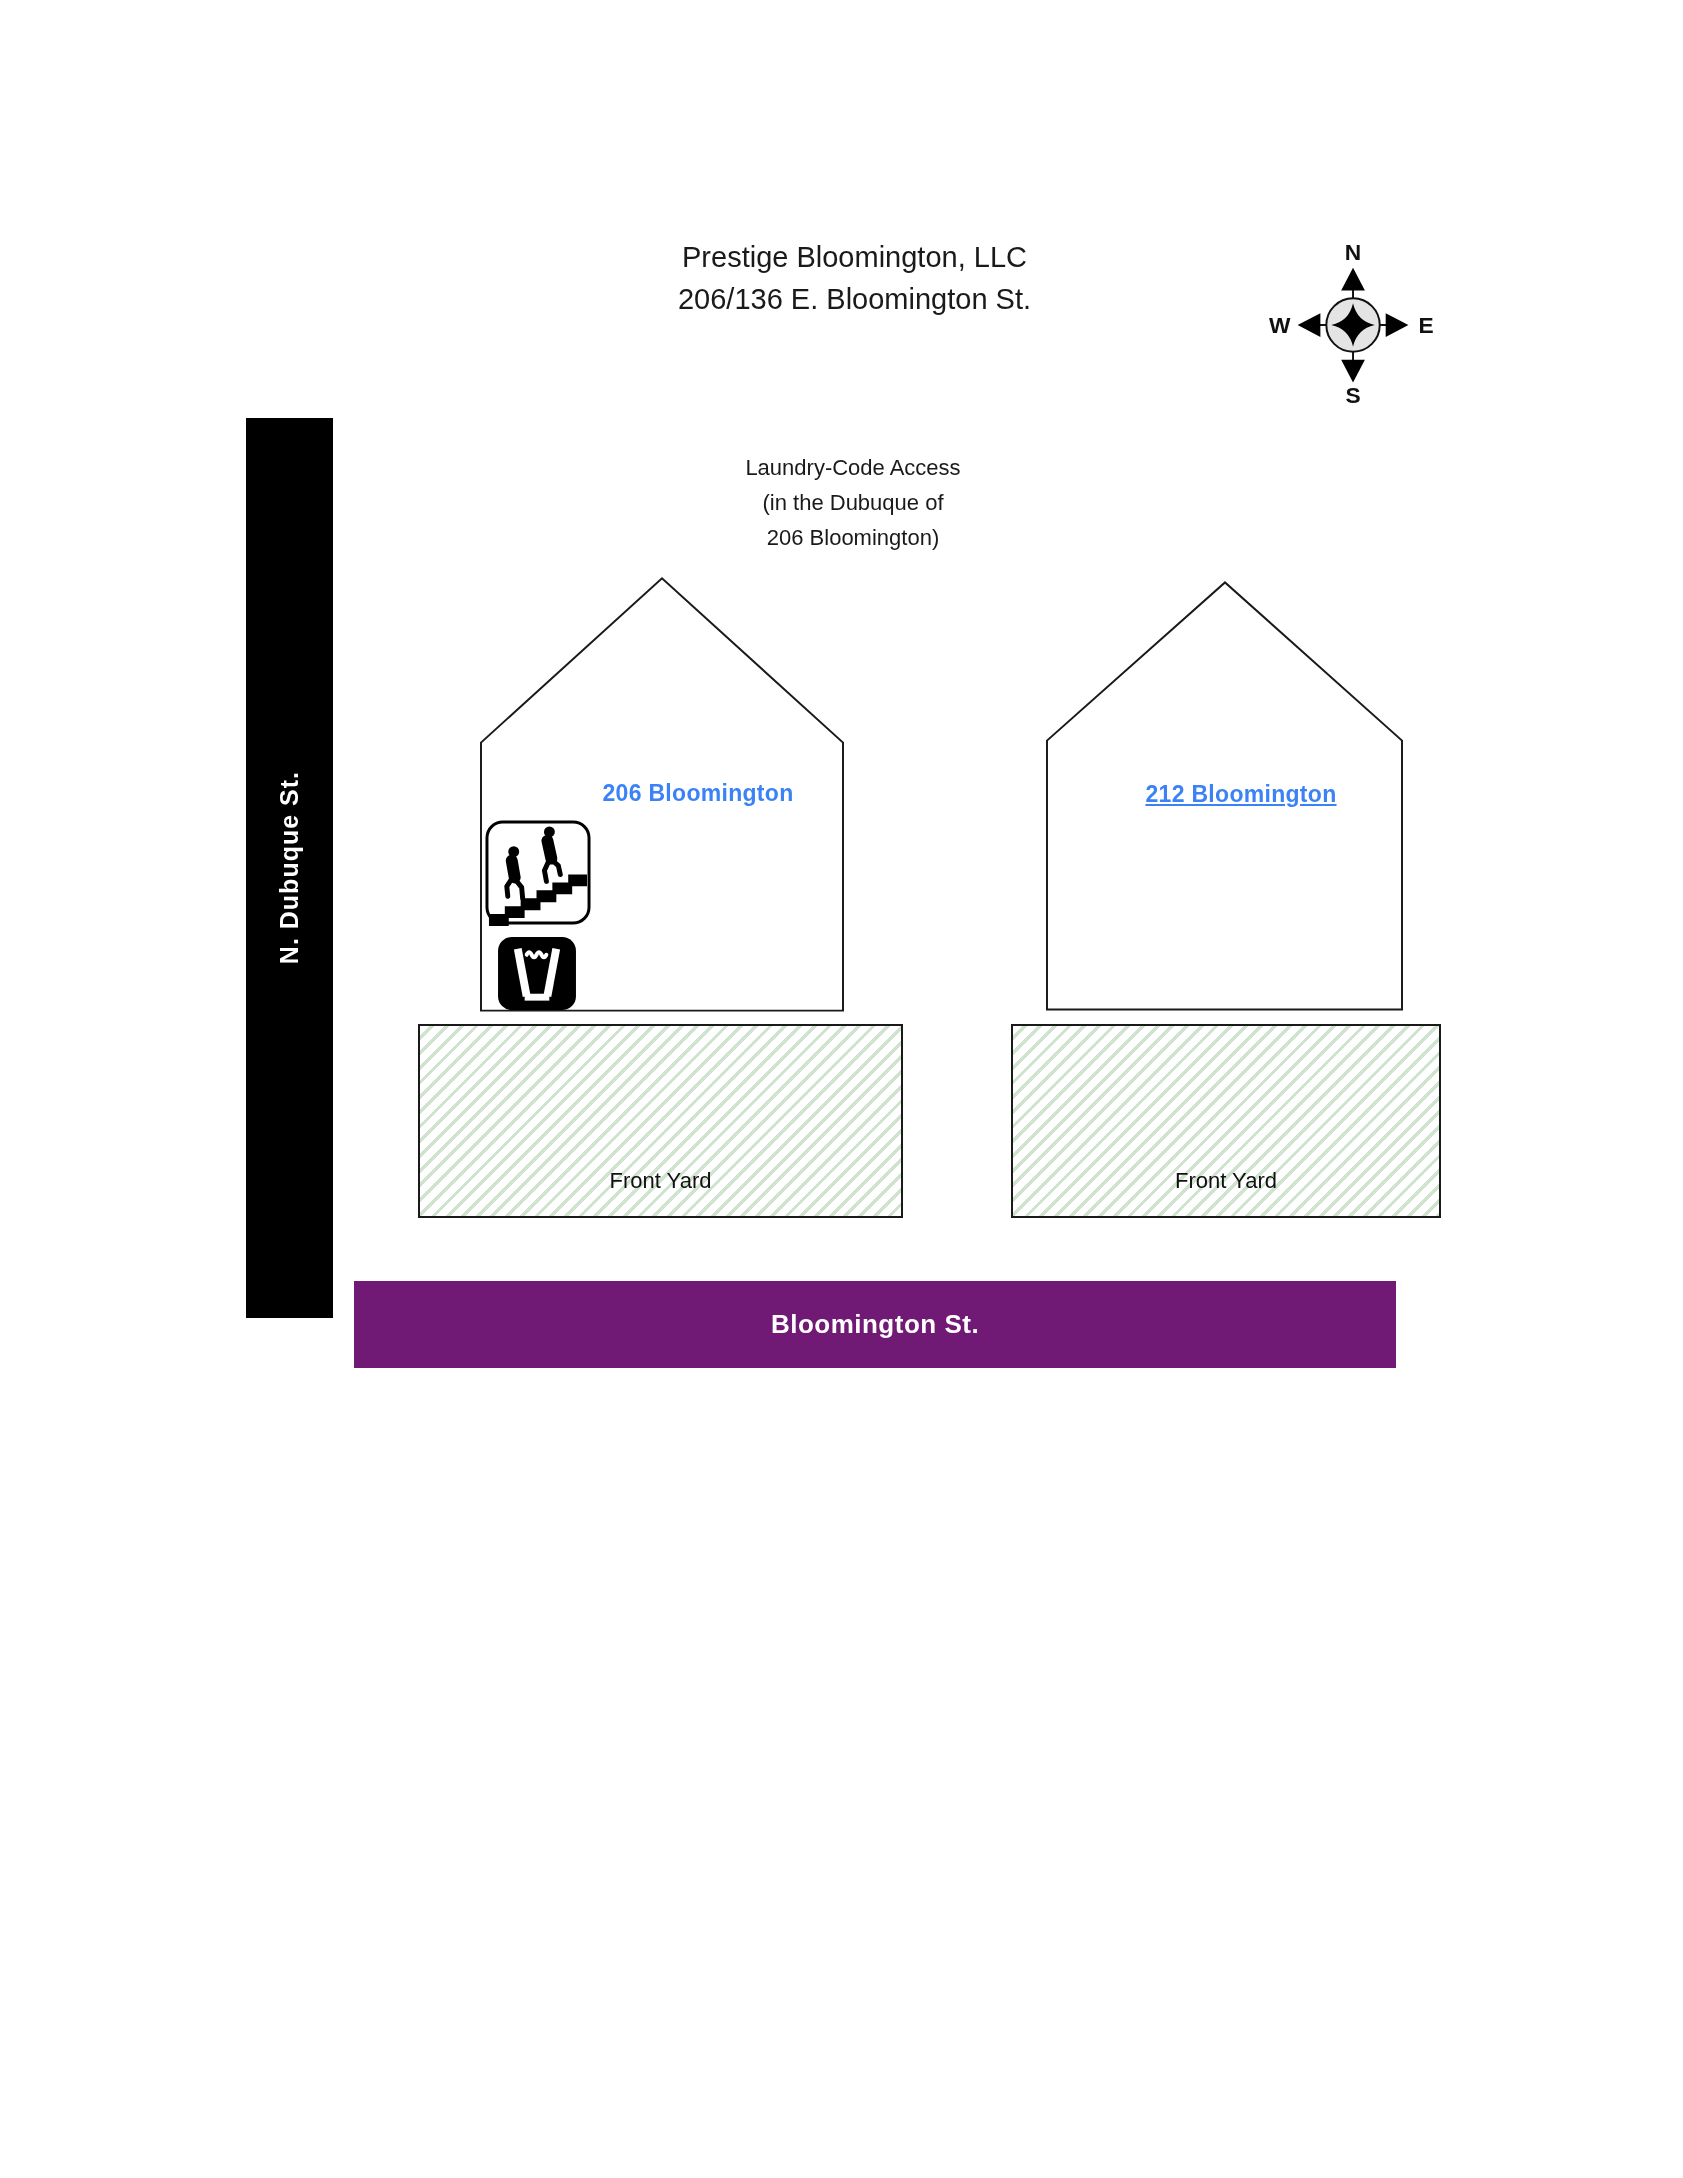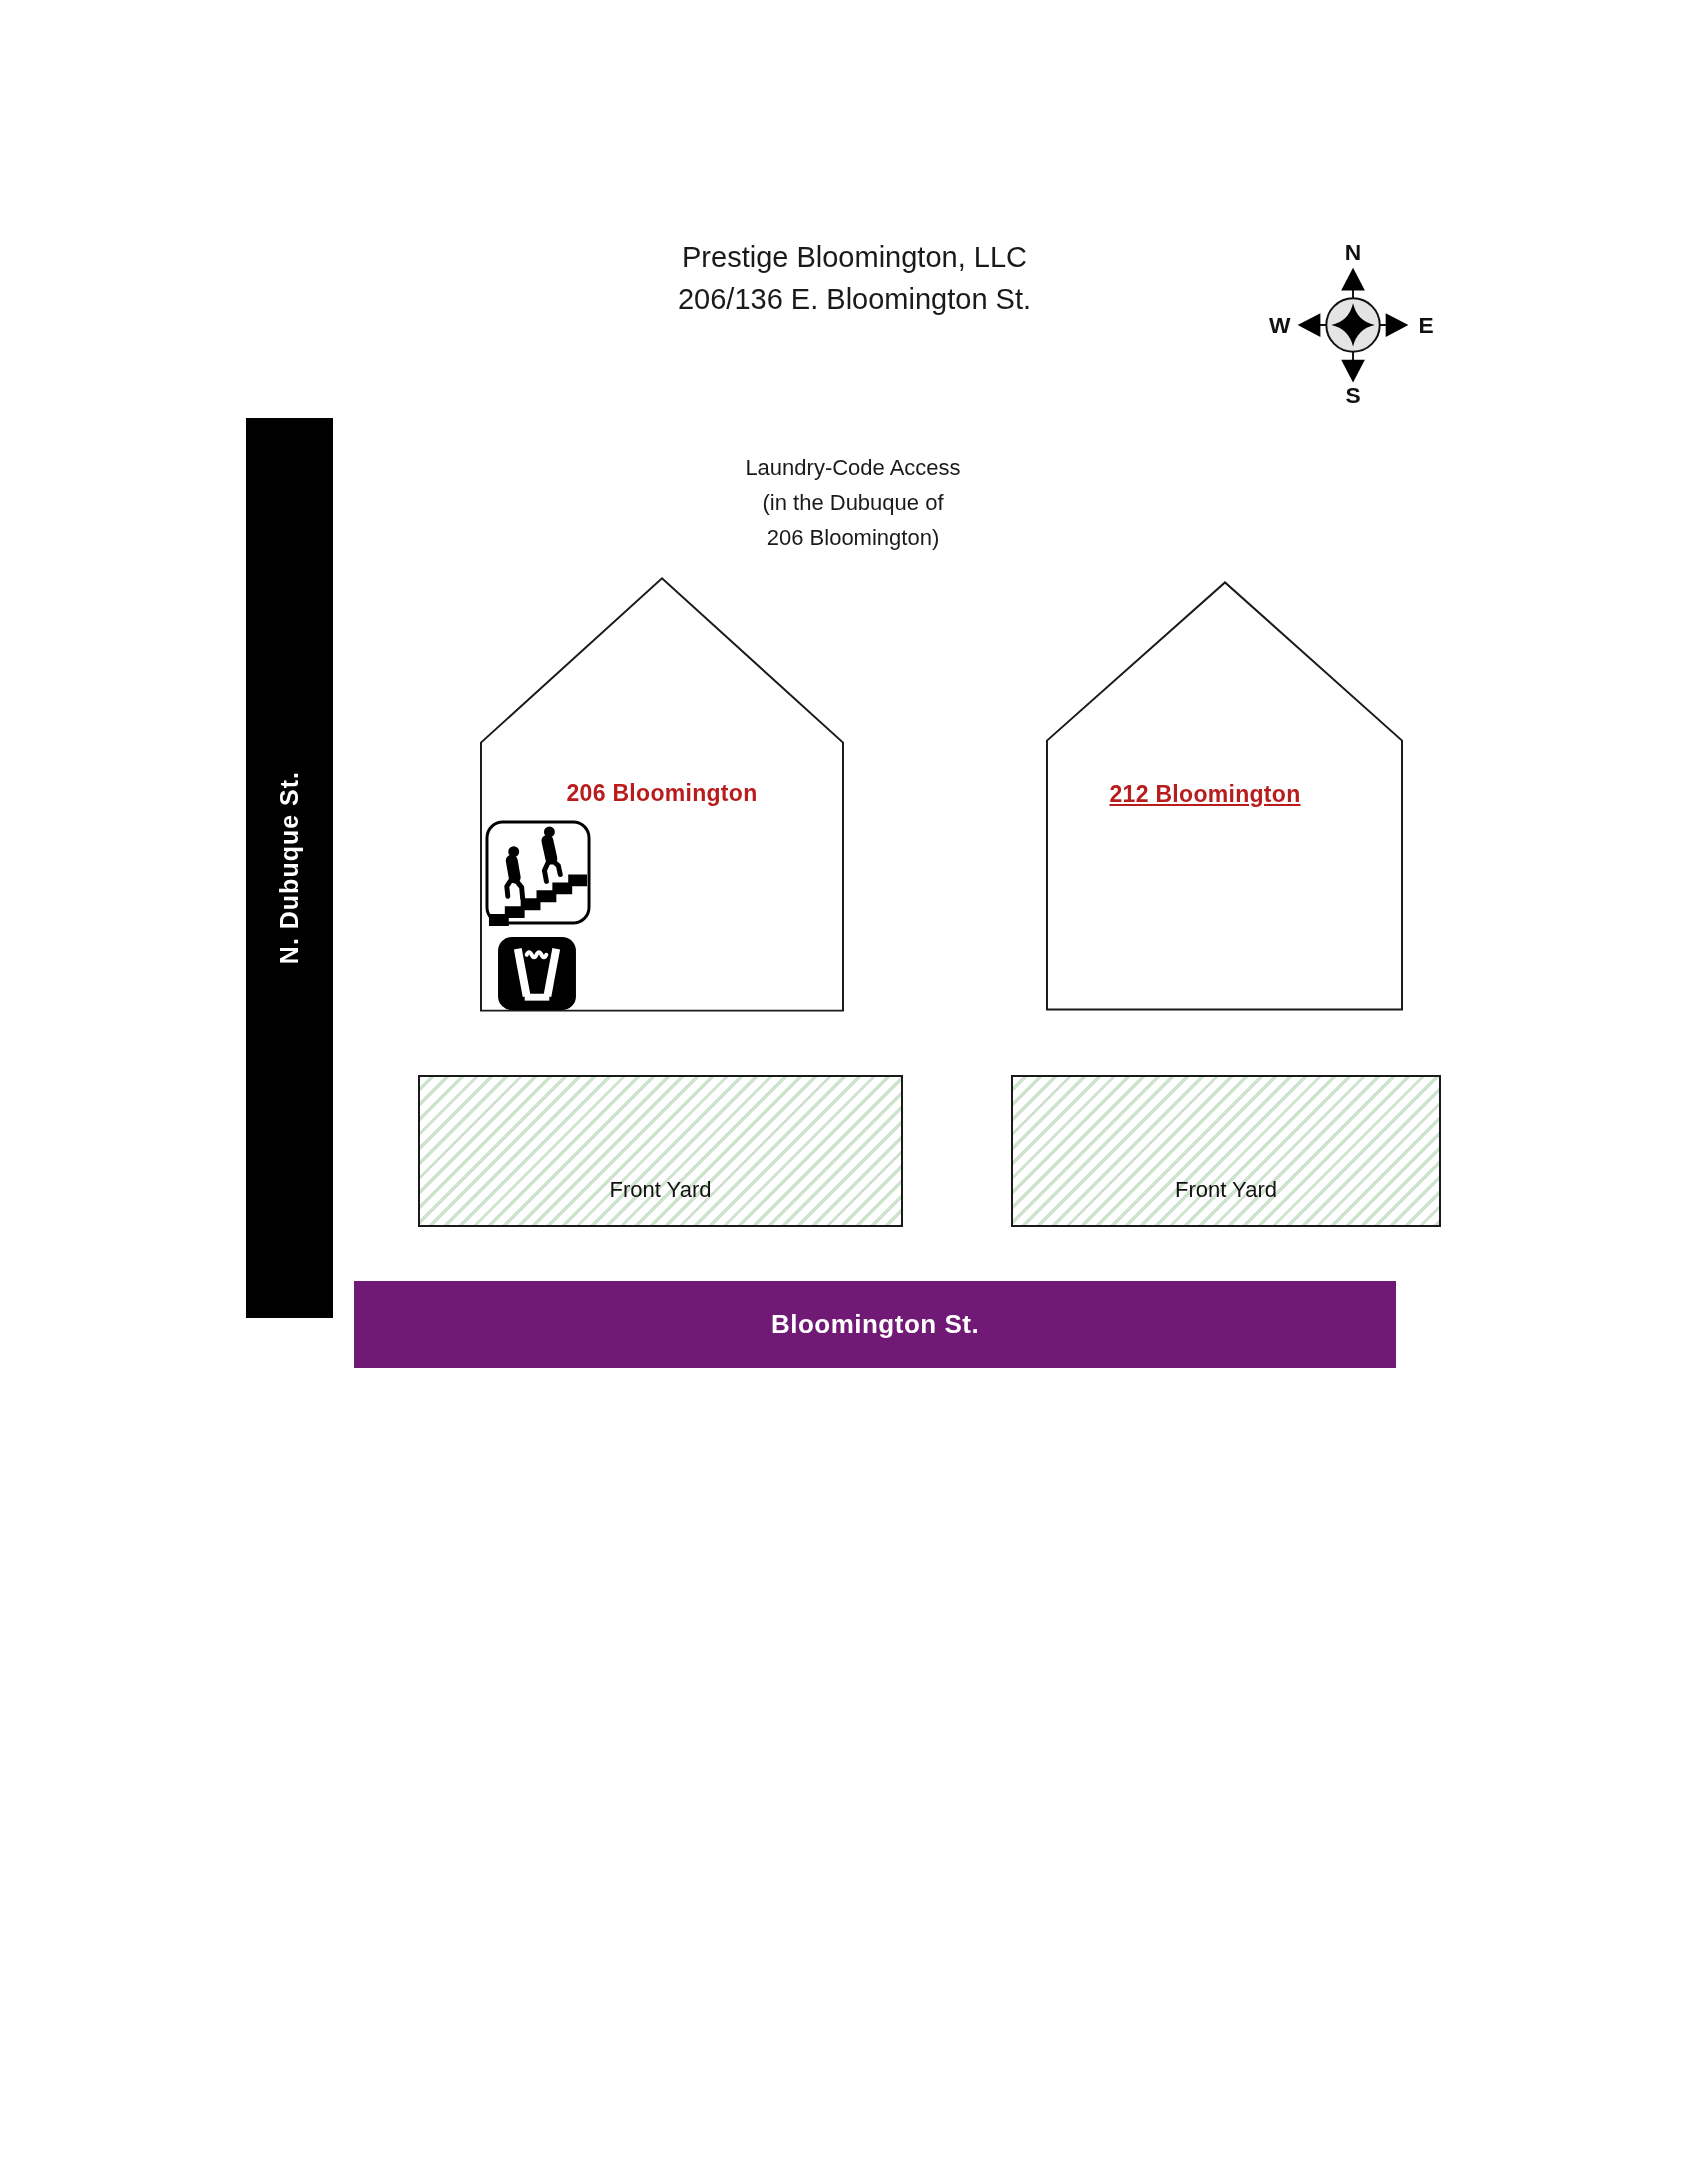--- a/index.html
+++ b/index.html
@@ -33,30 +33,31 @@
   }
   .street-horizontal{
     position:absolute;left:354px;top:1281px;width:1042px;height:87px;
     background:#701a75;display:flex;align-items:center;justify-content:center;
   }
   .street-horizontal span{color:#ffffff;font-weight:bold;font-size:26px;letter-spacing:0.5px;}
   .house{position:absolute;}
   .house-206{left:480px;top:577px;width:364px;height:435px;}
   .house-212{left:1046px;top:581px;width:357px;height:430px;}
   .house-label{
-    position:absolute;text-align:center;font-weight:bold;font-size:23px;color:#b91c1c;
+    position:absolute;text-align:center;font-weight:bold;font-size:23px;color:#3b82f6;
     letter-spacing:0.3px;
+    padding-left:36px;
   }
   .label-206{left:480px;top:780px;width:364px;}
   .label-212{left:1046px;top:781px;width:318px;text-decoration:underline;}
   .picto{position:absolute;}
   .stairs-box{left:484px;top:819px;width:108px;height:107px;}
   .basket-box{left:498px;top:937px;width:78px;height:73px;}
   .yard{
-    position:absolute;box-sizing:border-box;height:152px;top:1075px;
+    position:absolute;box-sizing:border-box;height:194px;top:1024px;
     border:2px solid #1a1a1a;
     background:repeating-linear-gradient(135deg,#ffffff 0px,#ffffff 7px,#cfe3cf 7px,#cfe3cf 10.4px);
   }
   .yard-1{left:418px;width:485px;}
   .yard-2{left:1011px;width:430px;}
   .yard-label{
     position:absolute;left:0;bottom:22px;width:100%;
     text-align:center;font-size:22px;color:#111;
   }
 </style>

